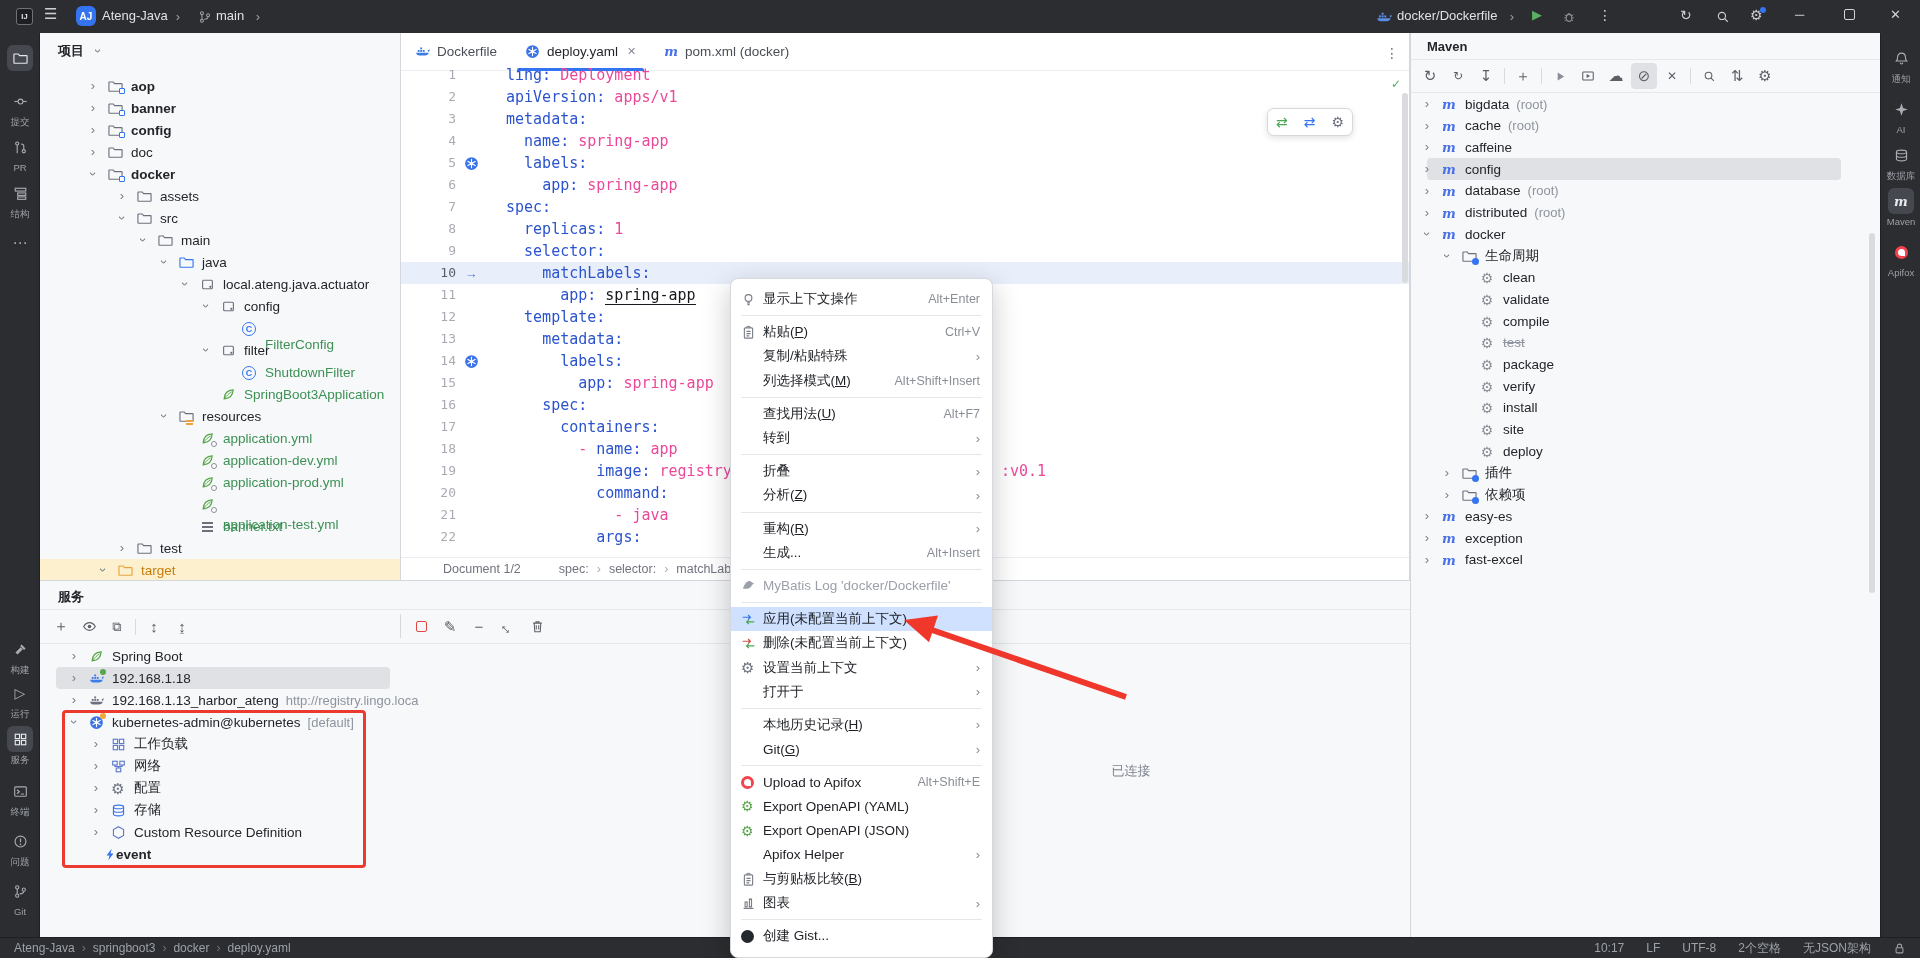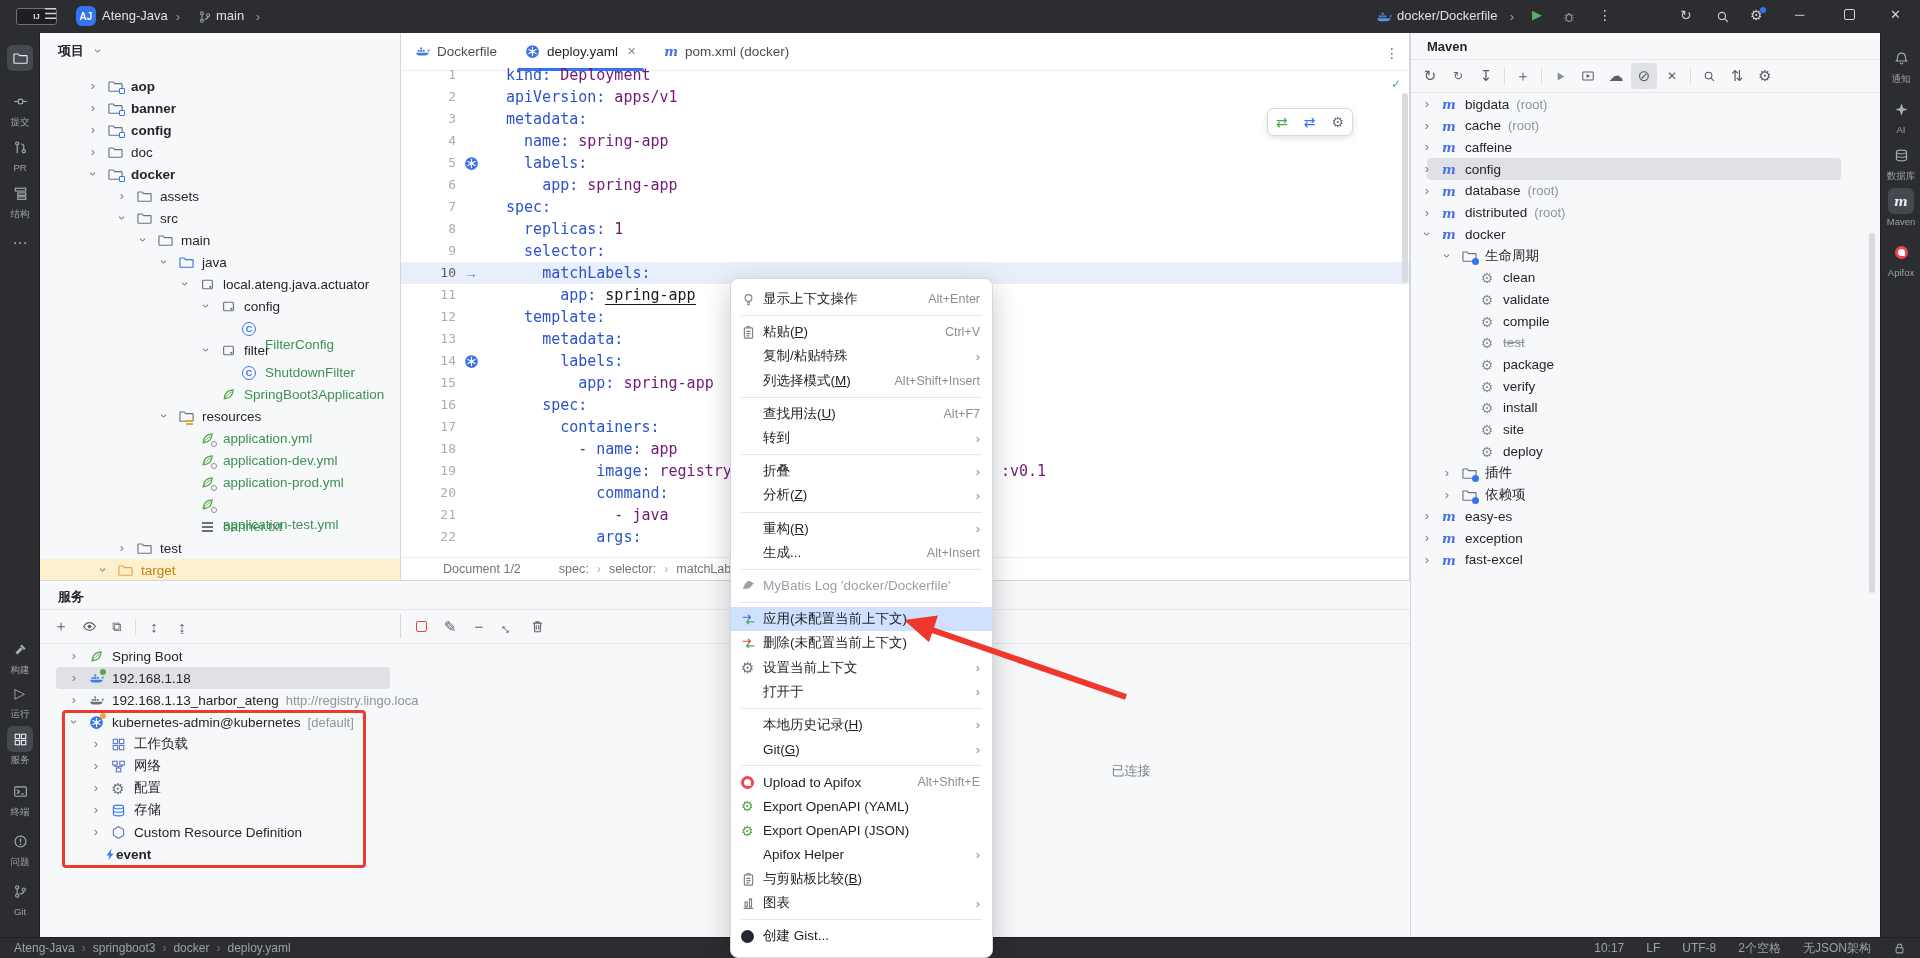--- a/index.html
+++ b/index.html
@@ -34,21 +34,21 @@
   .strike { color:#8E939E; text-decoration:line-through; }
   
   #editor-area { position:absolute; left:400px; top:33px; width:1010px; height:547px; background:#fff; border-left:1px solid #D5D7DC; border-right:1px solid #D5D7DC; }
   #tabbar { position:absolute; left:0; top:0; width:100%; height:38px; border-bottom:1px solid #ECEDF0; display:flex; align-items:center; }
   .tab { height:38px; display:flex; align-items:center; gap:7px; padding:0 14px; font-size:13.5px; color:#4B4E56; position:relative; }
   .tab.active { color:#1F2126; }
   .tab.active::after { content:""; position:absolute; left:6px; right:6px; bottom:0; height:3px; border-radius:2px 2px 0 0; background:#3574F0; }
   .tab .x { color:#878B93; font-size:11px; margin-left:2px; }
   .codeline { position:absolute; left:105px; height:22px; line-height:22px; font-family:"DejaVu Sans Mono","Liberation Mono",monospace; font-size:15px; white-space:pre; }
   .lnum { position:absolute; width:50px; text-align:right; height:22px; line-height:22px; left:5px; font-family:"DejaVu Sans Mono","Liberation Mono",monospace; font-size:13px; color:#A9ACB4; }
-  .k { color:#2B53CE; } .v { color:#701a75; } .vu { color:#16181D; border-bottom:1px solid #16181D; }
+  .k { color:#2B53CE; } .v { color:#ec4899; } .vu { color:#16181D; border-bottom:1px solid #16181D; }
   #curline { position:absolute; left:0; width:1008px; height:22px; background:#E9EFFA; }
   #breadcrumb { position:absolute; left:0; top:524px; width:100%; height:23px; border-top:1px solid #ECEDF0; display:flex; align-items:center; gap:8px; font-size:12.5px; color:#70747E; padding-left:42px; background:#fff; }
   #float-widget { position:absolute; left:866px; top:75px; width:86px; height:28px; background:#fff; border:1px solid #D7D8DC; border-radius:7px; box-shadow:0 2px 6px rgba(0,0,0,.12); display:flex; align-items:center; justify-content:space-around; font-size:14px; }
   
   #context-menu { position:absolute; left:730px; top:278px; width:263px; background:#FFFFFF; border:1px solid #D6D8DD; border-radius:8px; box-shadow:0 8px 28px rgba(0,0,0,.22); padding:8px 0; z-index:40; }
   .mi { height:24.2px; display:flex; align-items:center; font-size:13.5px; color:#1D1F24; padding:0 12px 0 10px; position:relative; }
   .mi .mico { width:22px; display:flex; align-items:center; }
   .mi .mlabel { flex:0 0 auto; }
   .mi .msc { margin-left:auto; color:#8A8E97; font-size:12.5px; }
   .mi .msub { margin-left:auto; color:#8A8E97; font-size:13px; }
@@ -62,21 +62,21 @@
   .tbtn { display:flex; align-items:center; justify-content:center; width:26px; height:26px; border-radius:4px; color:#5C5F66; font-size:15px; }
   .tsep { width:1px; height:16px; background:#D9DBDF; margin:0 3px; }
   .mvnM { font-family:"DejaVu Serif","Liberation Serif",serif; font-style:italic; font-weight:bold; color:#4A72E8; font-size:13px; }
 </style>
 </head>
 <body>
 
 <div id="app">
 
   <header id="titlebar">
-    <span class="abs" style="left:16px;top:8px;width:41px;height:17px;border:1px solid #6E7178;border-radius:3px;background:#1E1F22;color:#E8E8E8;font-size:7.5px;font-weight:bold;display:flex;align-items:center;justify-content:center;">IJ</span>
+    <span class="abs" style="left:16px;top:8px;width:17px;height:17px;border:1px solid #6E7178;border-radius:3px;background:#1E1F22;color:#E8E8E8;font-size:7.5px;font-weight:bold;display:flex;align-items:center;justify-content:center;">IJ</span>
     <span class="abs glyph" style="left:44px;top:5px;color:#CED0D6;font-size:15px;">☰</span>
     <span class="abs" style="left:76px;top:6px;width:20px;height:20px;border-radius:6px;background:#3574F0;color:#fff;font-size:10px;font-weight:bold;display:flex;align-items:center;justify-content:center;">AJ</span>
     <span class="abs" style="left:102px;top:8px;color:#DFE1E5;">Ateng-Java</span>
     <span class="abs chev" style="left:172px;top:6px;color:#9DA0A8;">›</span>
     <span class="abs" id="tb-branch-icon" style="left:198px;top:8px;"><svg viewBox="0 0 16 16" width="14" height="14" class="ic">
           <circle cx="4.5" cy="3.6" r="1.7" fill="none" stroke="#9DA0A8" stroke-width="1.2"></circle>
           <circle cx="4.5" cy="12.4" r="1.7" fill="none" stroke="#9DA0A8" stroke-width="1.2"></circle>
           <circle cx="11.5" cy="6" r="1.7" fill="none" stroke="#9DA0A8" stroke-width="1.2"></circle>
           <path d="M4.5 5.3v5.4M11.5 7.7c0 2.4-2.2 2.7-4.3 2.8" fill="none" stroke="#9DA0A8" stroke-width="1.2"></path>
         </svg></span>
@@ -558,21 +558,21 @@
         </div>
         <div class="tab">
           <span style="position: relative; display: inline-flex; align-items: center;">
             <span class="mvnM">m</span>
           </span>
           <span>pom.xml (docker)</span>
         </div>
       </div>
     <div id="editor">
         <div class="lnum" style="top: 31px;">1</div>
-        <div class="codeline" style="top: 31px;"><span class="k">kind:</span><span class="v"> Deployment</span></div>
+        <div class="codeline" style="top: 31px;"><span class="k">ling:</span><span class="v"> Deployment</span></div>
         <div class="lnum" style="top: 53px;">2</div>
         <div class="codeline" style="top: 53px;"><span class="k">apiVersion:</span><span class="v"> apps/v1</span></div>
         <div class="lnum" style="top: 75px;">3</div>
         <div class="codeline" style="top: 75px;"><span class="k">metadata:</span></div>
         <div class="lnum" style="top: 97px;">4</div>
         <div class="codeline" style="top: 97px;"><span class="v">  </span><span class="k">name:</span><span class="v"> spring-app</span></div>
         <div class="lnum" style="top: 119px;">5</div>
         <span class="iwrap" style="left: 62px; top: 122px;">
           <span style="position: relative; display: inline-flex; align-items: center;">
             <svg viewBox="0 0 16 16" width="15" height="15" class="ic">

